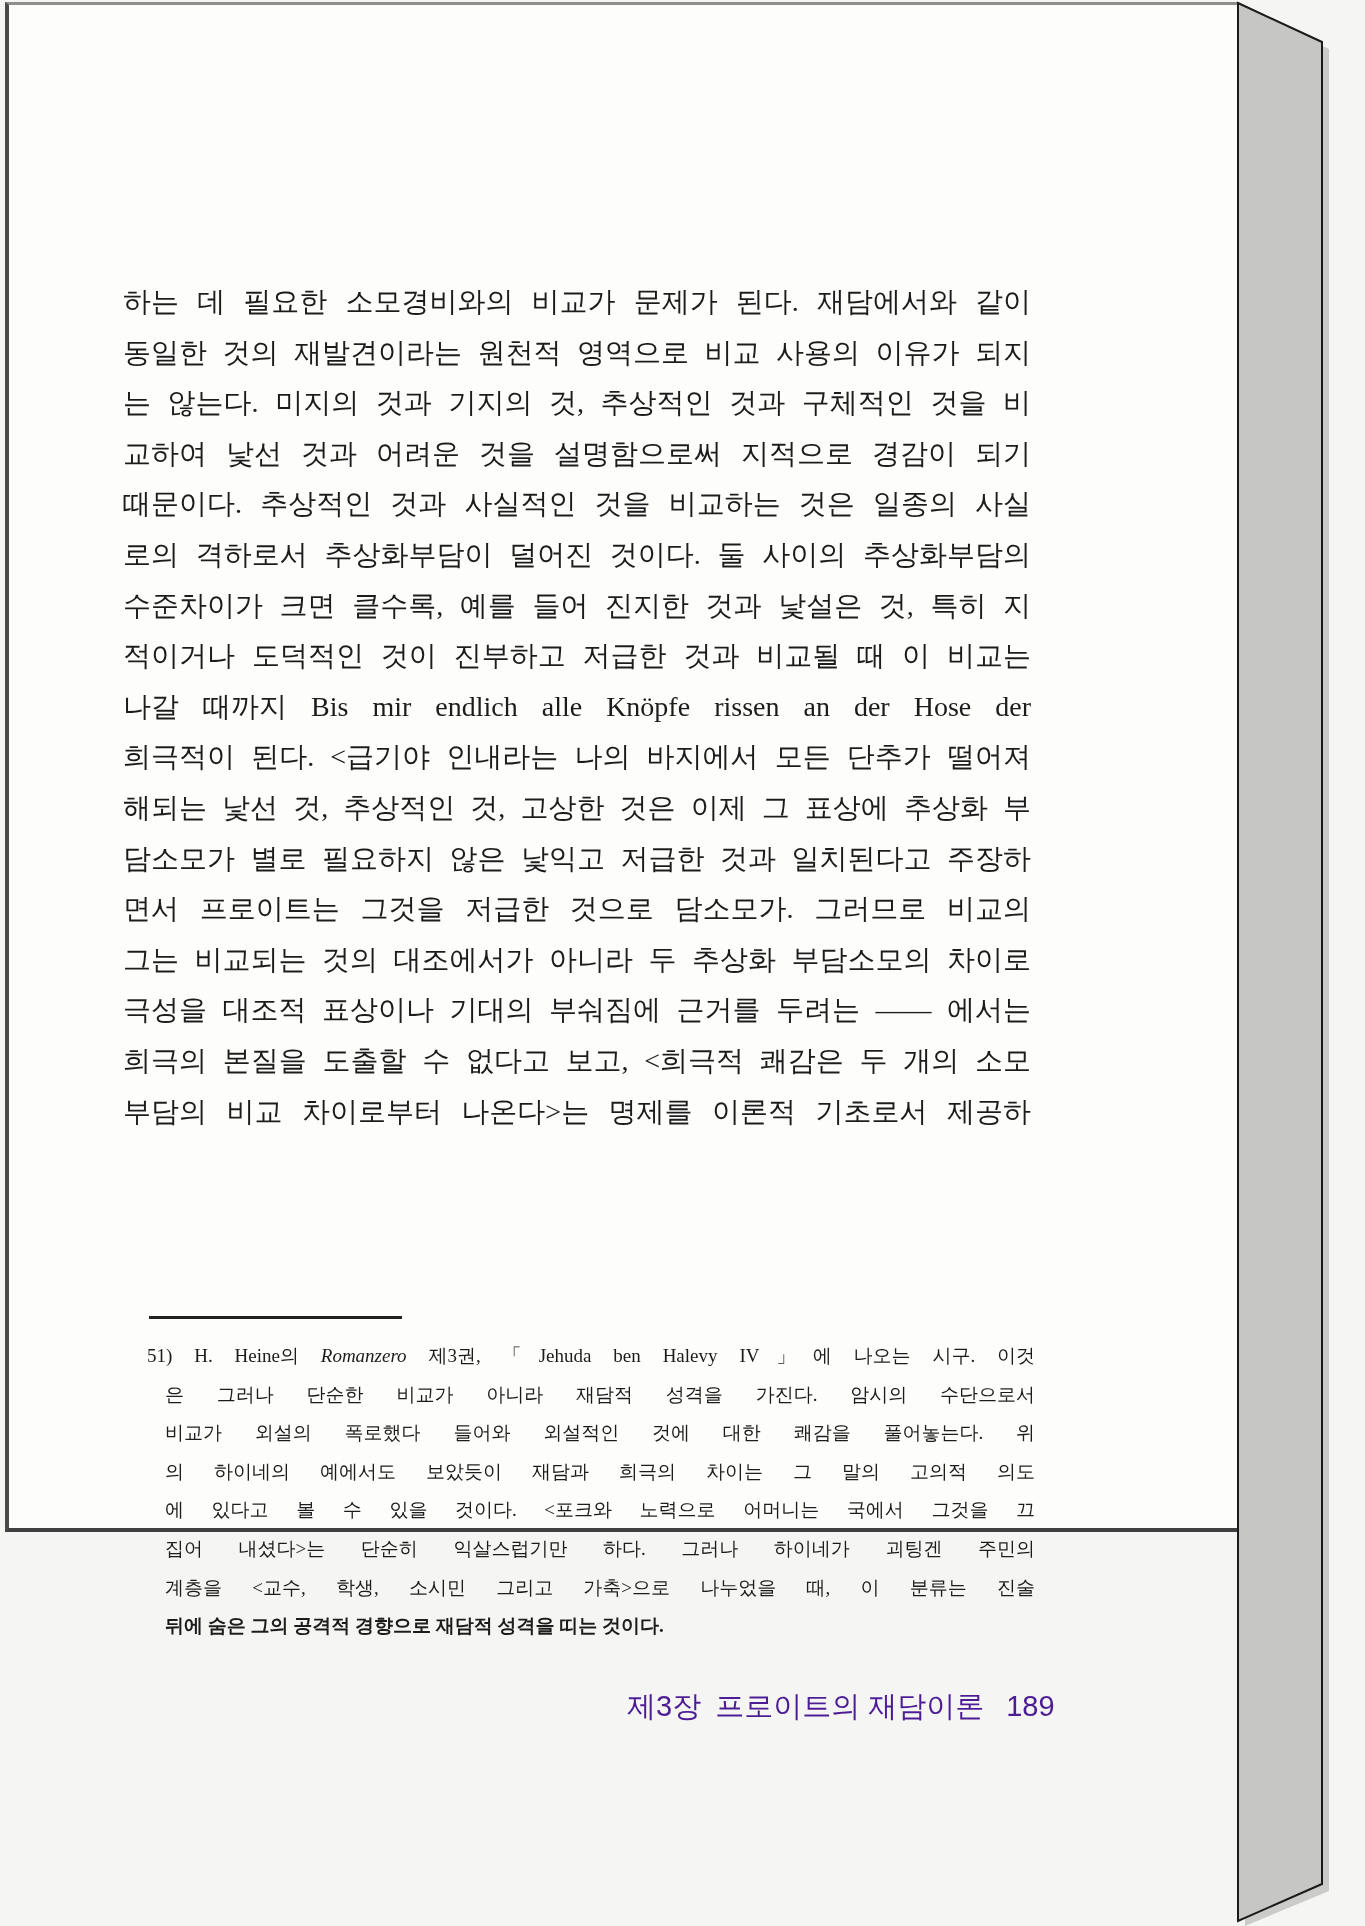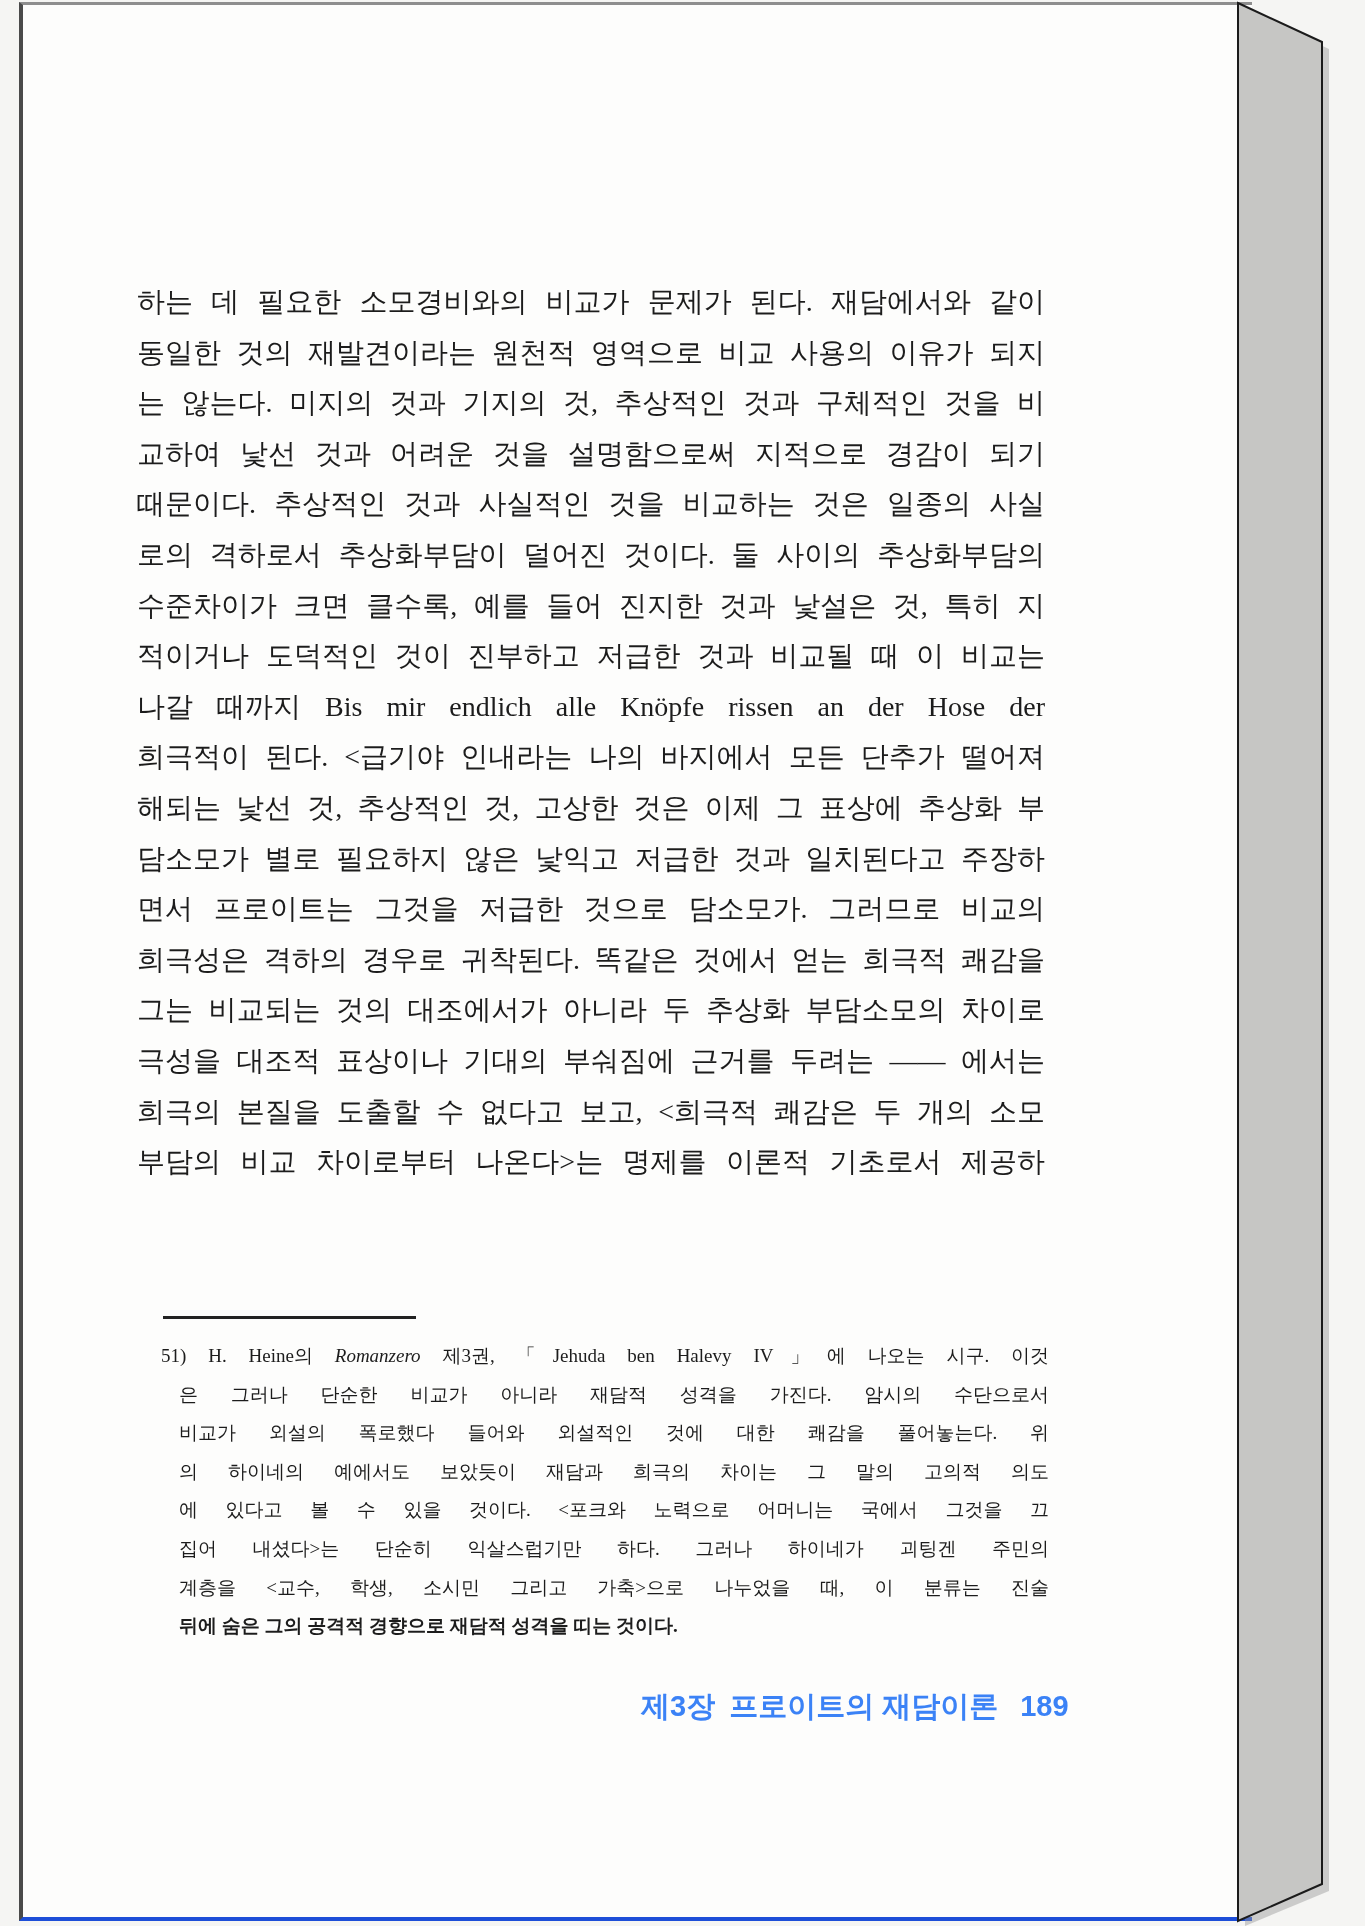--- a/index.html
+++ b/index.html
@@ -6,27 +6,27 @@
   .stage{
     position:relative;
     width:1365px;height:1926px;
     background:#f5f5f3;
     overflow:hidden;
     font-family:"Liberation Serif","DejaVu Serif",serif;
     color:#1c1c1c;
   }
   .page{
     position:absolute;
-    left:19px;top:2px;
-    width:1233px;height:1919px;
+    left:5px;top:2px;
+    width:1233px;height:1530px;
     box-sizing:border-box;
     background:#fdfdfc;
     border-top:3px solid #8e8e8e;
     border-left:4px solid #4a4a4a;
-    border-bottom:4px solid #1d4ed8;
+    border-bottom:4px solid #404040;
   }
   .edge-svg{position:absolute;left:0;top:0;pointer-events:none;}
   .body-text{
     position:absolute;
     left:114px;top:272px;
     width:908px;
     font-size:28px;
     line-height:50.6px;
   }
   .bline{
@@ -61,24 +61,24 @@
     text-align-last:justify;
     padding-left:18px;
   }
   .fline.first{padding-left:0;}
   .fline.last{text-align-last:left;font-weight:bold;}
   .italic{font-style:italic;}
   .page-footer{
     position:absolute;
     left:618px;top:1682px;
     font-family:"Liberation Sans","DejaVu Sans",sans-serif;
-    font-weight:700;
+    font-weight:400;
     font-size:29px;
     white-space:nowrap;
-    color:#3b82f6;
+    color:#4c1d95;
   }
   .page-footer .gap-sm{display:inline-block;width:14px;}
   .page-footer .gap-md{display:inline-block;width:22px;}
 </style>
 </head>
 <body>
 
 <div class="stage">
 
   <div class="page">
@@ -90,21 +90,20 @@
       <div class="bline">교하여 낯선 것과 어려운 것을 설명함으로써 지적으로 경감이 되기</div>
       <div class="bline">때문이다. 추상적인 것과 사실적인 것을 비교하는 것은 일종의 사실</div>
       <div class="bline">로의 격하로서 추상화부담이 덜어진 것이다. 둘 사이의 추상화부담의</div>
       <div class="bline">수준차이가 크면 클수록, 예를 들어 진지한 것과 낯설은 것, 특히 지</div>
       <div class="bline">적이거나 도덕적인 것이 진부하고 저급한 것과 비교될 때 이 비교는</div>
       <div class="bline">나갈 때까지 Bis mir endlich alle Knöpfe rissen an der Hose der</div>
       <div class="bline">희극적이 된다. &lt;급기야 인내라는 나의 바지에서 모든 단추가 떨어져</div>
       <div class="bline">해되는 낯선 것, 추상적인 것, 고상한 것은 이제 그 표상에 추상화 부</div>
       <div class="bline">담소모가 별로 필요하지 않은 낯익고 저급한 것과 일치된다고 주장하</div>
       <div class="bline">면서 프로이트는 그것을 저급한 것으로 담소모가. 그러므로 비교의</div>
-      <div class="bline">희극성은 격하의 경우로 귀착된다. 똑같은 것에서 얻는 희극적 쾌감을</div>
       <div class="bline">그는 비교되는 것의 대조에서가 아니라 두 추상화 부담소모의 차이로</div>
       <div class="bline">극성을 대조적 표상이나 기대의 부숴짐에 근거를 두려는 —— 에서는</div>
       <div class="bline">희극의 본질을 도출할 수 없다고 보고, &lt;희극적 쾌감은 두 개의 소모</div>
       <div class="bline">부담의 비교 차이로부터 나온다&gt;는 명제를 이론적 기초로서 제공하</div>
     </div>
 
     <div class="fn-rule"></div>
 
     <div class="footnotes">
       <div class="fline first">

